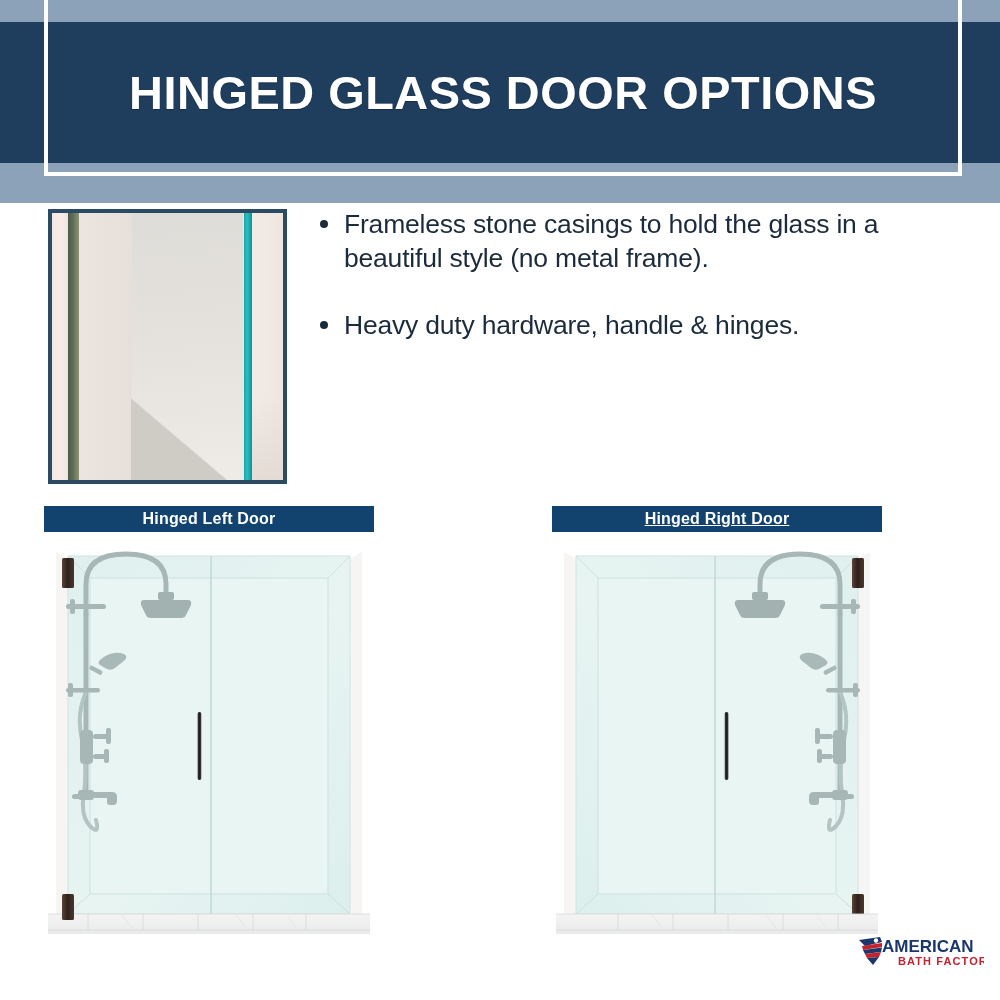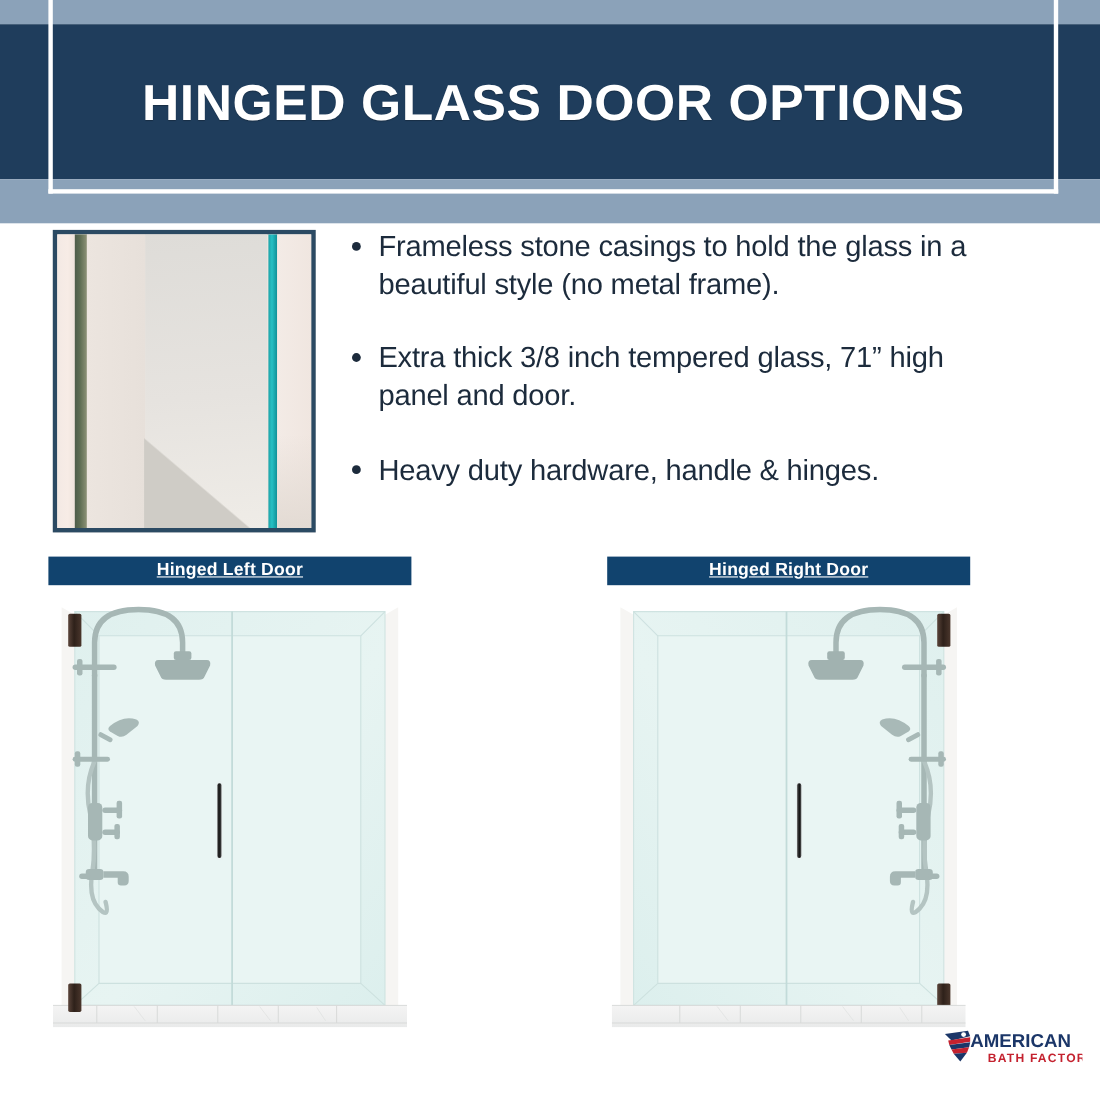--- a/index.html
+++ b/index.html
@@ -118,21 +118,21 @@
   .lbl {
     position: absolute;
     height: 26px;
     background: #11436e;
     color: #ffffff;
     font-size: 16px;
     font-weight: bold;
     display: flex; align-items: center; justify-content: center;
     letter-spacing: 0.2px;
   }
-  .lbl.left  { left: 44px;  top: 506px; width: 330px; text-decoration: underline; }
+  .lbl.left  { left: 44px;  top: 506px; width: 330px; }
   .lbl.right { left: 552px; top: 506px; width: 330px; text-decoration: underline; }
 
   
   .shower {
     position: absolute;
     top: 542px;
     width: 322px; height: 392px;
     background: #ffffff;
     overflow: hidden;
   }
@@ -169,24 +169,20 @@
     <div class="wallR"></div>
   </div>
 
   <div class="bullets">
     <div class="bullet">
       <span class="dot"></span>
       <span>Frameless stone casings to hold the glass in a beautiful style (no metal frame).</span>
     </div>
     <div class="bullet">
       <span class="dot"></span>
-      <span>Extra thick 3/8 inch tempered glass, 71” high panel and door.</span>
-    </div>
-    <div class="bullet">
-      <span class="dot"></span>
       <span>Heavy duty hardware, handle &amp; hinges.</span>
     </div>
   </div>
 
   <div class="lbl left">Hinged Left Door</div>
   <div class="lbl right">Hinged Right Door</div>
 
   <div class="shower left">
     <svg viewBox="0 0 322 392" xmlns="http://www.w3.org/2000/svg">
       <defs>

